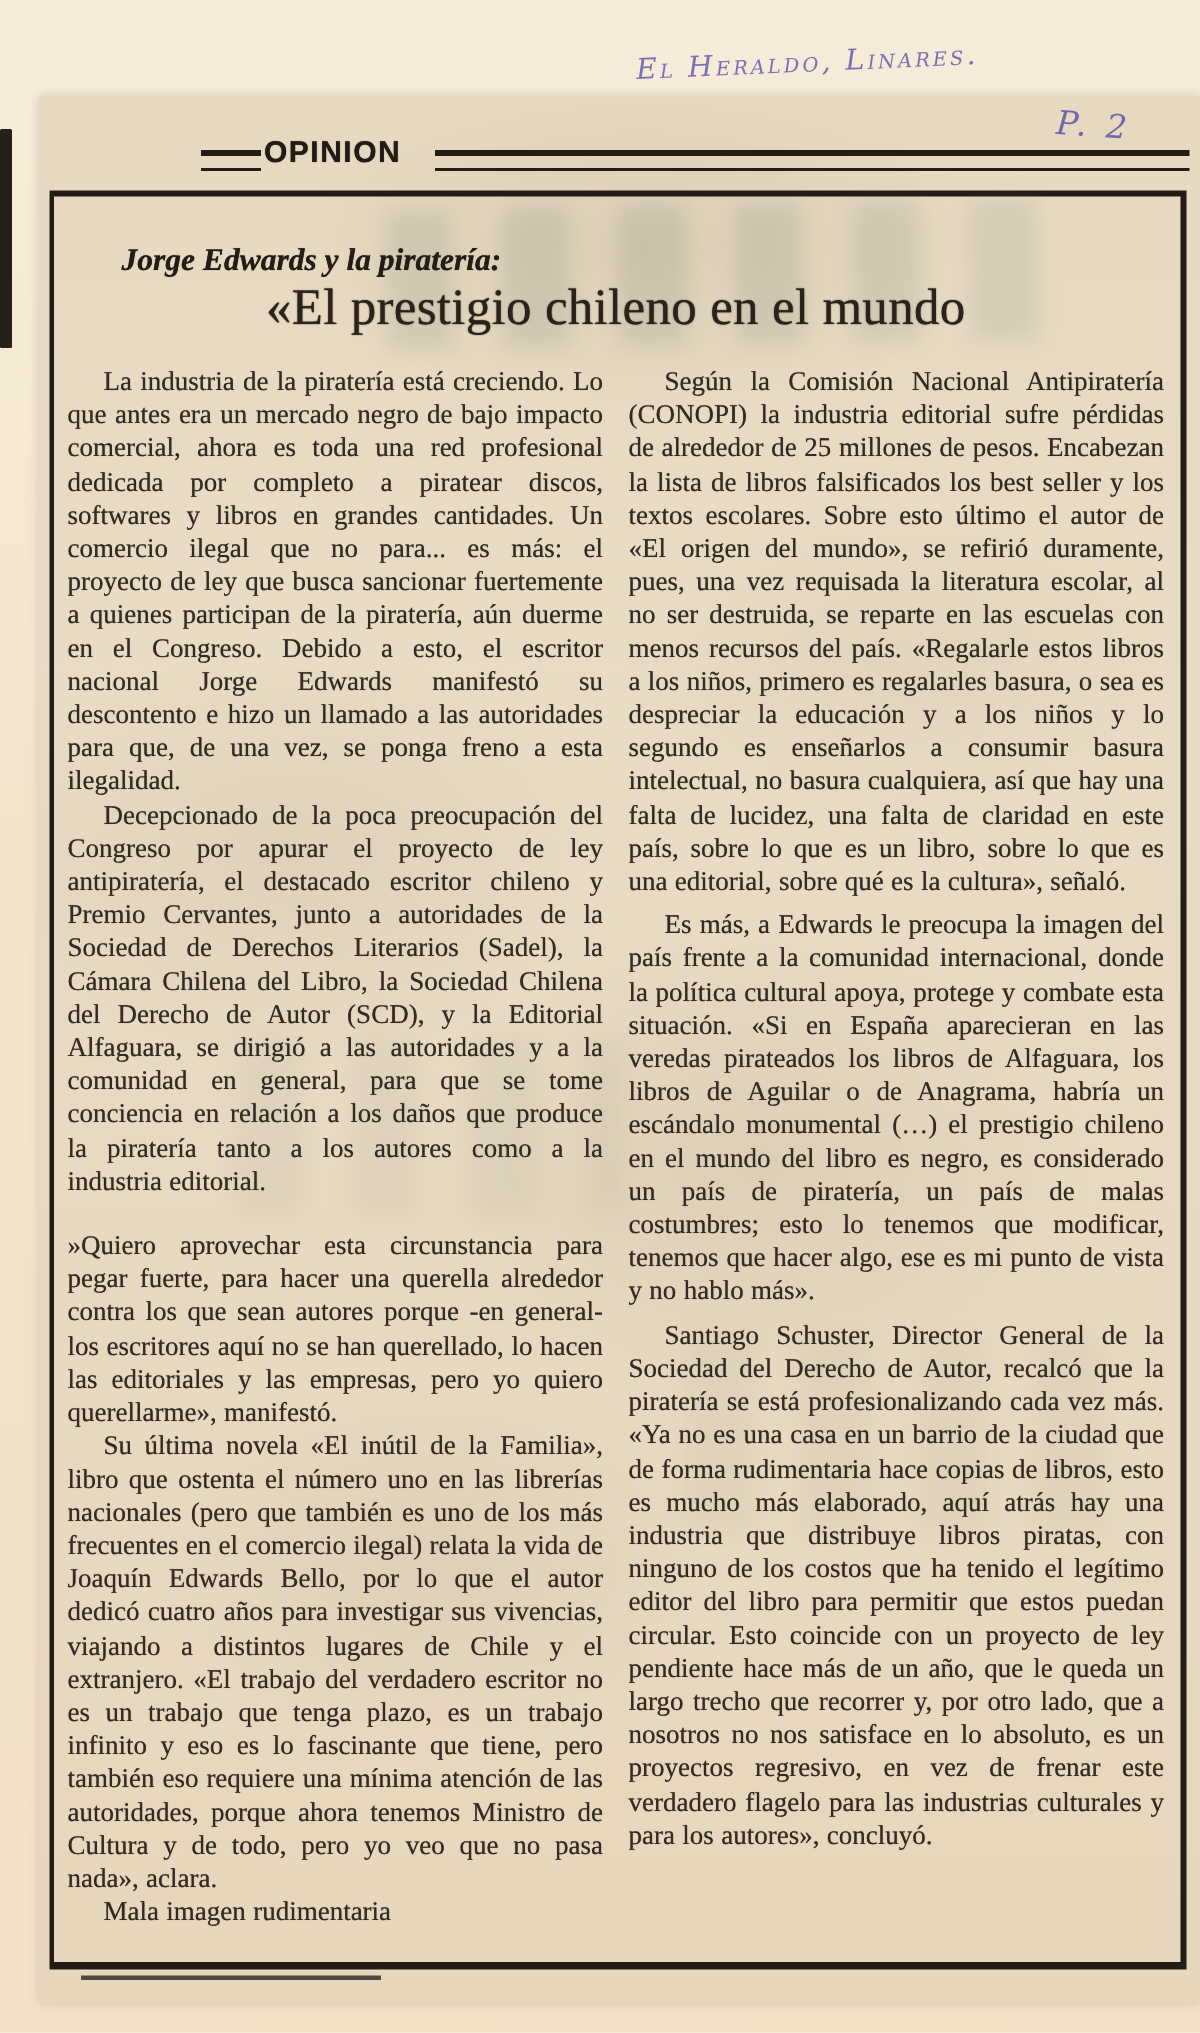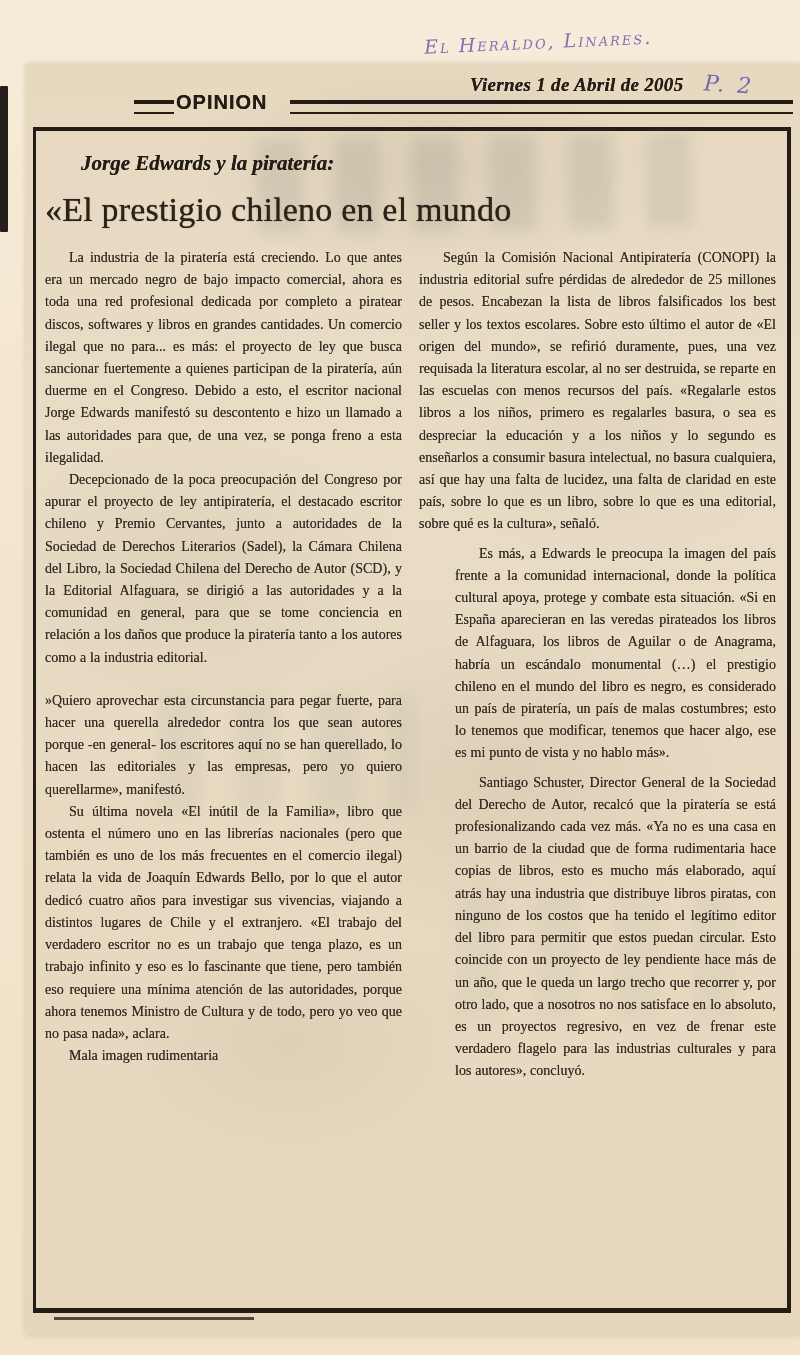--- a/index.html
+++ b/index.html
@@ -63,21 +63,21 @@
     position:absolute;left:444px;top:10px;
     font-weight:bold;font-style:italic;font-size:19px;color:#241d16;
     letter-spacing:.3px;text-shadow:0 0 .5px #241d16;
     z-index:2;
   }
 
   
   .article-box{
     position:absolute;left:7px;top:63px;right:9px;bottom:22px;
     border:3px solid #241d15;border-top-width:4px;border-right-width:4px;border-bottom-width:5px;
-    padding:14px 11px 0 9px;
+    padding:24px 11px 0 9px;
     box-sizing:border-box;
   }
   
   .article-box::after{
     content:"";position:absolute;left:18px;bottom:-12px;width:200px;height:3px;
     background:#2a231b;opacity:.8;
   }
 
   
   .ghost{
@@ -89,56 +89,55 @@
   .ghost.g3{left:420px;top:760px;width:280px;height:130px;opacity:.06;}
 
   .kicker{
     position:relative;z-index:1;
     margin:6px 0 0 36px;
     font-weight:bold;font-style:italic;font-size:21px;color:#241d16;
     text-shadow:0 0 .5px #241d16;
   }
   .headline{
     position:relative;z-index:1;
-    margin-top:14px;color:#2b2319;
+    text-align:center;color:#2b2319;
     font-size:34px;line-height:40px;font-weight:normal;
     text-shadow:0 0 .9px #2b2319;
     letter-spacing:.2px;
   }
 
   .cols{
     position:relative;z-index:1;
     display:flex;gap:17px;margin-top:17px;
   }
   .col{
     flex:1;min-width:0;
     text-align:justify;
-    font-size:14px;line-height:22.2px;color:#332b23;
+    font-size:18px;line-height:22.2px;color:#332b23;
     text-shadow:0 0 .45px rgba(51,43,35,.75);
     word-spacing:.4px;
   }
   .col p{margin:0;text-indent:24px;}
   .col p.quote-par{text-indent:0;margin-top:21px;}
-  .col p.sp{margin-top:7px;margin-left:36px;}
+  .col p.sp{margin-top:7px;}
   .subhead{text-indent:16px;}
 </style>
 </head>
 <body>
 
 <div class="page">
 
   <div class="pub-note hand">El Heraldo, Linares.</div>
 
   <div class="clip">
 
     <div class="section-row">
       <div class="dbl-rule rule-left"></div>
       <div class="opinion-label">OPINION</div>
       <div class="dbl-rule rule-right"></div>
-      <div class="issue-date">Viernes 1 de Abril de 2005</div>
     </div>
 
     <div class="article-box">
       <div class="ghost g1"></div>
       <div class="ghost g2"></div>
       <div class="ghost g3"></div>
 
       <div class="kicker">Jorge Edwards y la piratería:</div>
 
       <div class="headline">

